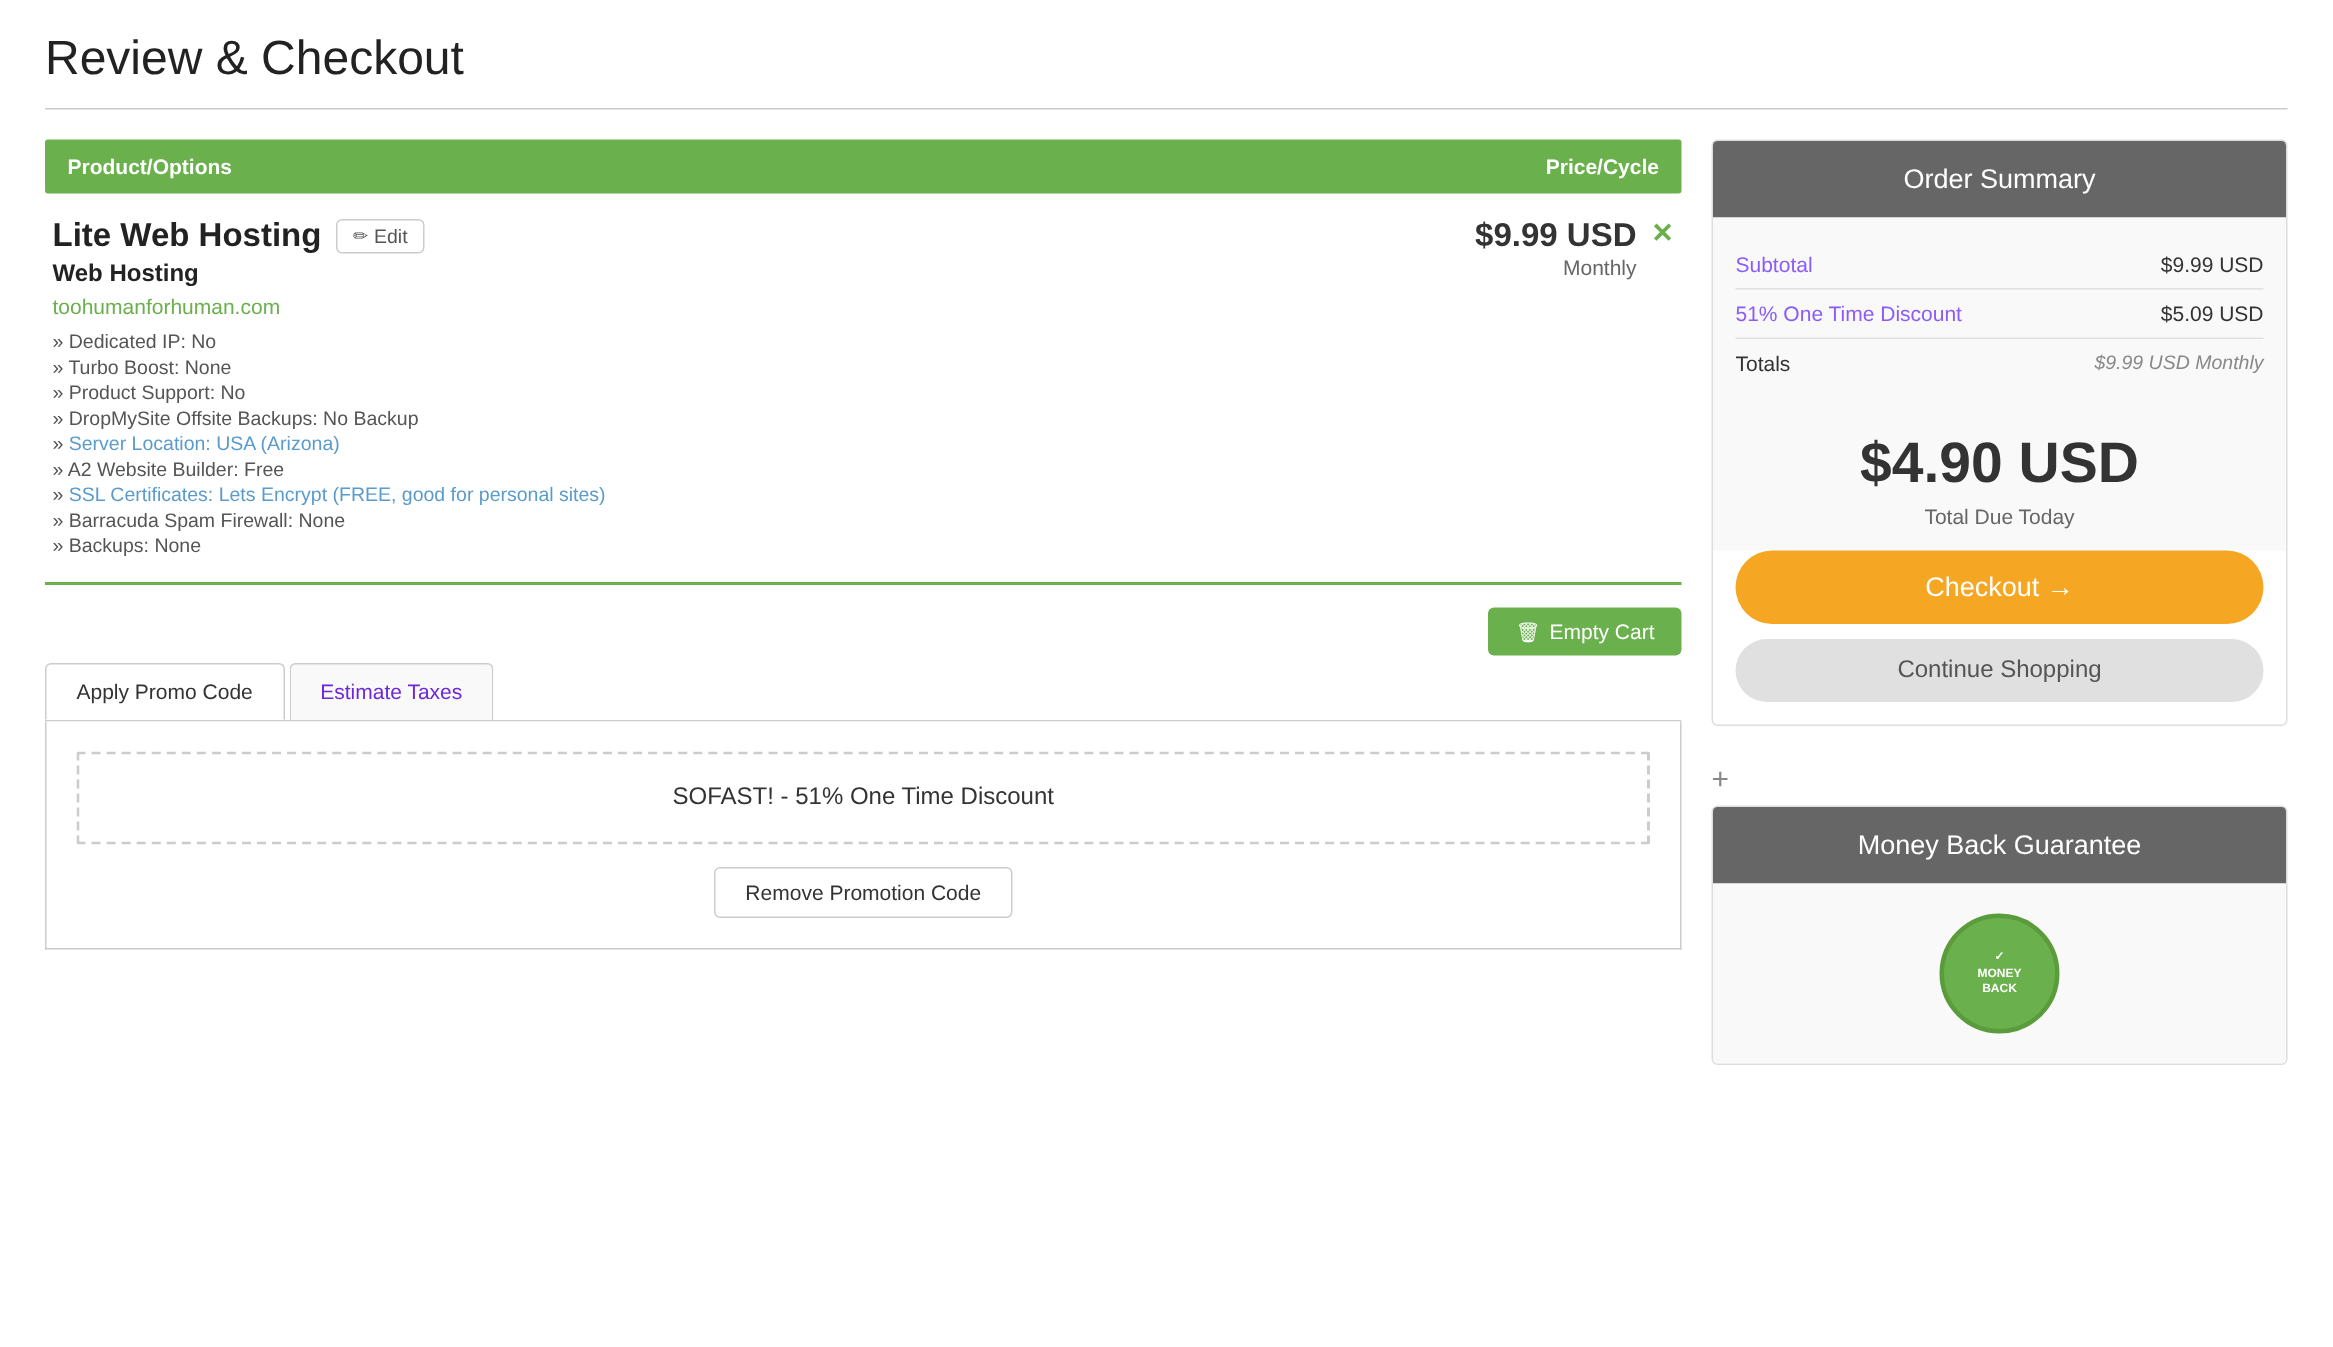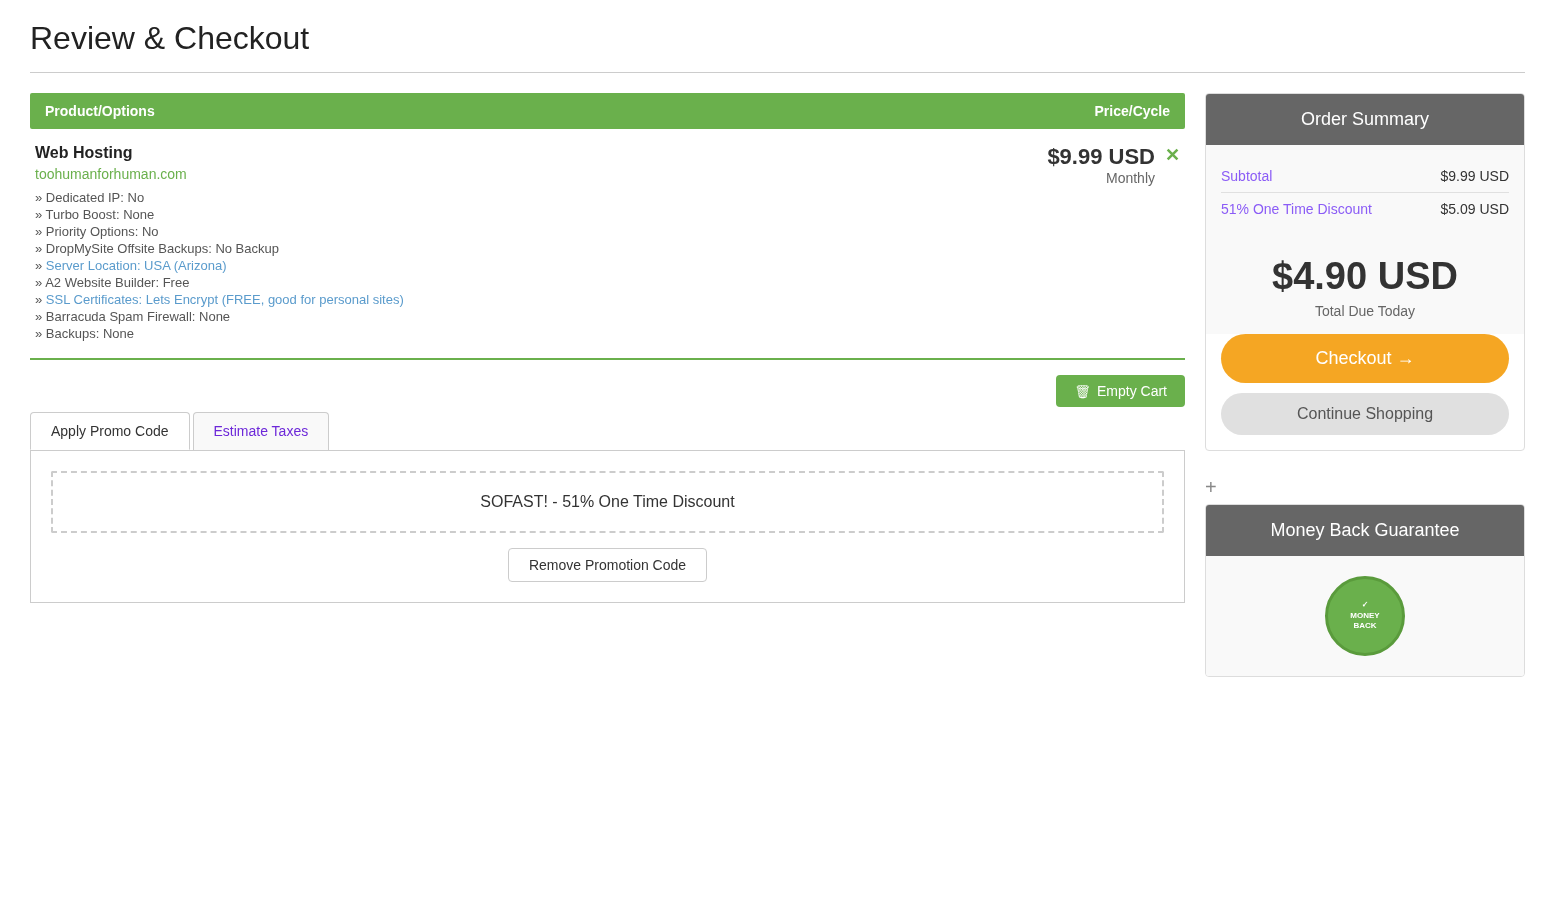--- a/index.html
+++ b/index.html
@@ -42,21 +42,21 @@
     .tab { padding: 10px 20px; border: 1px solid #ccc; border-bottom: none; cursor: pointer; background: #f9f9f9; color: #6d28d9; font-size: 14px; border-radius: 4px 4px 0 0; margin-right: 3px; }
     .tab.active { background: #fff; border-bottom: 1px solid #fff; color: #333; font-weight: normal; z-index: 1; }
 
     .tab-content { border: 1px solid #ccc; border-top: none; padding: 20px; background: #fff; }
 
     .promo-box { border: 2px dashed #ccc; padding: 20px; text-align: center; color: #333; font-size: 16px; margin-bottom: 15px; border-radius: 2px; }
 
     .remove-promo-btn { display: block; margin: 0 auto; border: 1px solid #ccc; background: #fff; padding: 8px 20px; border-radius: 4px; cursor: pointer; color: #333; font-size: 14px; }
 
     
-    .right-column { width: 320px; flex-shrink: 0; }
+    .right-column { width: 384px; flex-shrink: 0; }
 
     .order-summary-box { border: 1px solid #ddd; border-radius: 4px; overflow: hidden; margin-bottom: 20px; }
     .order-summary-header { background: #666; color: #fff; text-align: center; padding: 15px; font-size: 18px; font-weight: normal; }
 
     .summary-body { padding: 15px; background: #f9f9f9; }
     .summary-row { display: flex; justify-content: space-between; padding: 8px 0; border-bottom: 1px solid #e0e0e0; font-size: 14px; }
     .summary-row:last-of-type { border-bottom: none; }
     .summary-label { color: #8b5cf6; }
     .summary-value { color: #333; }
     .summary-totals-row { display: flex; justify-content: space-between; padding: 8px 0; font-size: 14px; }
@@ -93,31 +93,38 @@
   <div class="main-layout">
 
     <div class="left-column">
 
       <div class="table-header">
         <span>Product/Options</span>
         <span>Price/Cycle</span>
       </div>
 
       <div class="product-row">
+        <div class="product-name-row">
+          <span class="product-name">Lite Web Hosting</span>
+          <button class="edit-btn">
+            <span class="pencil-icon">✏</span>
+            <span>Edit</span>
+          </button>
+        </div>
         <div class="price-col">
           <div class="product-price">$9.99 USD</div>
           <div class="product-cycle">Monthly</div>
         </div>
         <span class="remove-x">✕</span>
         <div class="product-type">Web Hosting</div>
         <div class="product-domain">toohumanforhuman.com</div>
         <ul class="product-options">
           <li>Dedicated IP: No</li>
           <li>Turbo Boost: None</li>
-          <li>Priority Options: No</li>
+          <li>Product Support: No</li>
           <li>DropMySite Offsite Backups: No Backup</li>
           <li><a class="option-link">Server Location: USA (Arizona)</a></li>
           <li>A2 Website Builder: Free</li>
           <li><a class="option-link">SSL Certificates: Lets Encrypt (FREE, good for personal sites)</a></li>
           <li>Barracuda Spam Firewall: None</li>
           <li>Backups: None</li>
         </ul>
       </div>
 
       <div class="cart-actions">
@@ -145,20 +152,24 @@
         <div class="order-summary-header">Order Summary</div>
         <div class="summary-body">
           <div class="summary-row">
             <span class="summary-label">Subtotal</span>
             <span class="summary-value">$9.99 USD</span>
           </div>
           <div class="summary-row">
             <span class="summary-label">51% One Time Discount</span>
             <span class="summary-value">$5.09 USD</span>
           </div>
+          <div class="summary-totals-row">
+            <span class="summary-totals-label">Totals</span>
+            <span class="summary-totals-value">$9.99 USD Monthly</span>
+          </div>
         </div>
         <div class="big-price">$4.90 USD</div>
         <div class="total-due-label">Total Due Today</div>
         <button class="checkout-btn">Checkout →</button>
         <button class="continue-shopping-btn">Continue Shopping</button>
       </div>
 
       <span class="plus-icon">+</span>
 
       <div class="money-back-box">

